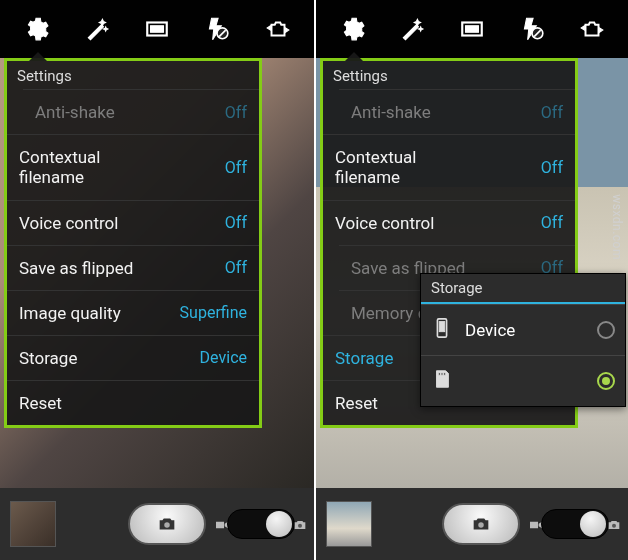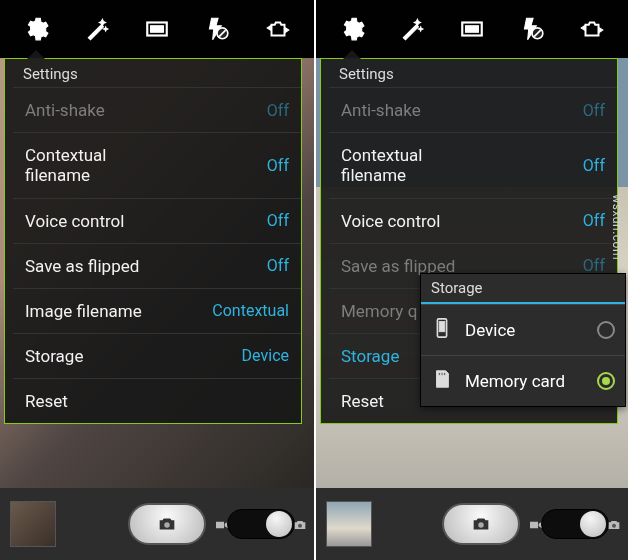--- a/index.html
+++ b/index.html
@@ -46,25 +46,24 @@
     width: 30px; height: 30px;
     color: #fff;
     display: flex; align-items: center; justify-content: center;
   }
   .tb-icon svg { width: 26px; height: 26px; stroke: #fff; fill: #fff; }
   
   .panel {
     position: absolute;
     top: 58px;
     left: 4px;
-    width: 298px;
+    width: 258px;
     background: rgba(24,24,24,0.92);
     z-index: 6;
-    border: 1px solid #84cc16;
-    padding-left: 8px;
+    border: 3px solid #84cc16;
   }
   .panel::before {
     content:"";
     position:absolute;
     top:-9px; left:22px;
     border-left:9px solid transparent;
     border-right:9px solid transparent;
     border-bottom:9px solid rgba(24,24,24,0.95);
   }
   .panel-header {
@@ -77,21 +76,21 @@
     align-items: center;
     justify-content: space-between;
     padding: 12px 12px;
     border-top: 1px solid #333;
     color: #f2f2f2;
     font-size: 17px;
   }
   .row:first-of-type { border-top: none; padding-top:2px; color:#7d7d7d;}
   .row .val { color:#2fb3df; font-size:16px; }
   .row .val.dim { color:#2b6a82; }
-  .row.dim { color:#7d7d7d; }
+  .row.dim { color:#7d7d7d;margin-left:16px; }
   .panel-right .row-storage { color:#2fb3df; }
   
   .popup {
     position:absolute;
     top: 273px;
     left: 104px;
     width: 206px;
     background:#2c2c2c;
     border:1px solid #000;
     box-shadow: 0 2px 8px rgba(0,0,0,0.5);
@@ -235,22 +234,22 @@
     </div>
     <div class="row">
       <span>Voice control</span>
       <span class="val">Off</span>
     </div>
     <div class="row">
       <span>Save as flipped</span>
       <span class="val">Off</span>
     </div>
     <div class="row">
-      <span>Image filename</span>
-      <span class="val">Contextual</span>
+      <span>Image quality</span>
+      <span class="val">Superfine</span>
     </div>
     <div class="row">
       <span>Storage</span>
       <span class="val">Device</span>
     </div>
     <div class="row">
       <span>Reset</span>
     </div>
   </div>
 
@@ -360,21 +359,20 @@
     </div>
     <div class="popup-row">
       <span>
         <svg viewBox="0 0 24 24">
             <path d="M6 3h10l3 3v15H6z" fill="#ddd"></path>
             <rect x="8" y="5" width="2" height="3" fill="#2c2c2c"></rect>
             <rect x="11" y="5" width="2" height="3" fill="#2c2c2c"></rect>
             <rect x="14" y="5" width="2" height="3" fill="#2c2c2c"></rect>
           </svg>
       </span>
-      <span>Memory card</span>
       <span class="radio selected"></span>
     </div>
   </div>
 
   <div class="bottombar">
     <div class="thumb"></div>
     <div class="spacer"></div>
     <div class="shutter">
       <svg viewBox="0 0 24 24">
           <path d="M4 8h3l1.5-2h7L17 8h3v10H4z" fill="#333"></path>

